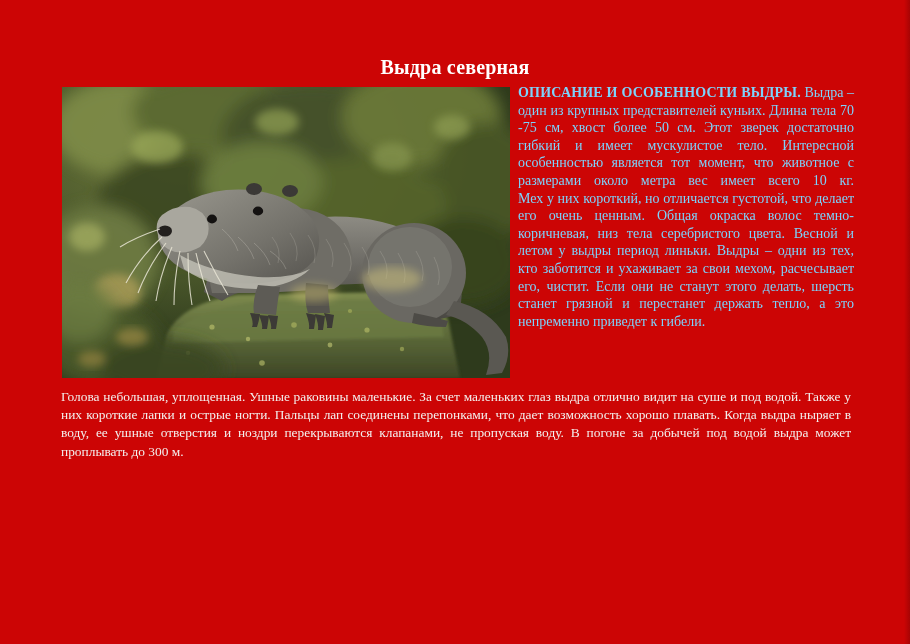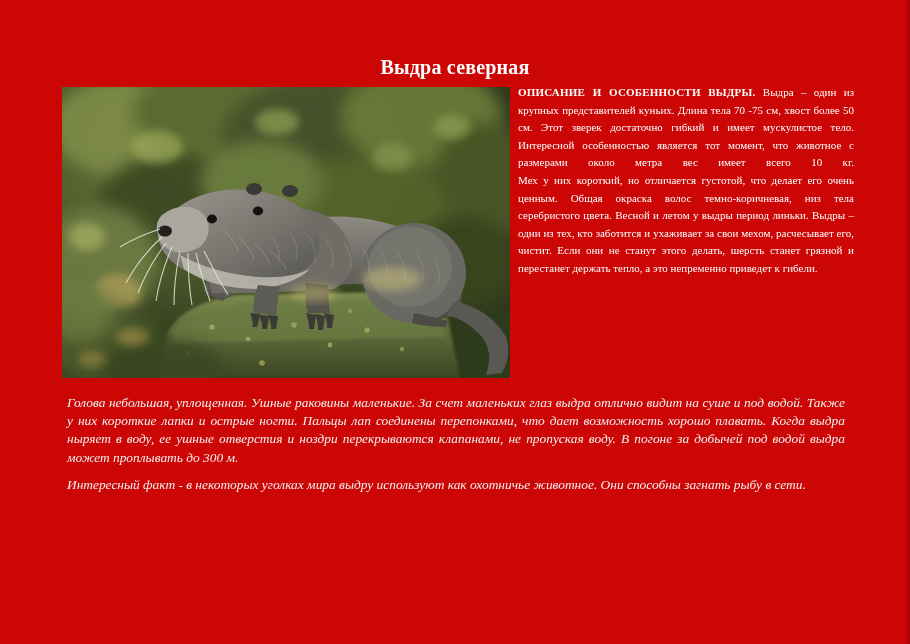--- a/index.html
+++ b/index.html
@@ -54,22 +54,22 @@
     background: #3a4226;
   }
   .photo svg { display: block; width: 448px; height: 291px; }
 
   
   .desc-column {
     position: absolute;
     left: 518px;
     top: 84px;
     width: 336px;
-    color: #ffffff;
-    font-size: 11px;
+    color: #7dd3fc;
+    font-size: 14px;
     line-height: 17.6px;
     text-align: justify;
     text-justify: inter-word;
   }
   .desc-column .lead {
     font-weight: bold;
     text-transform: uppercase;
     letter-spacing: 0.2px;
   }
   .desc-p {
@@ -85,24 +85,23 @@
     left: 58px;
     top: 385px;
     width: 796px;
     color: #f3f0ee;
     font-size: 13.4px;
     line-height: 18.2px;
     text-align: justify;
     text-justify: inter-word;
   }
   .body-p {
-    margin: 9px;
+    margin: 3px;
     text-align: justify;
     text-align-last: left;
-    font-style: italic;
   }
 </style>
 </head>
 <body>
 
 <div class="page">
 
   <h1 class="page-title">Выдра северная</h1>
 
   <div class="photo">
@@ -264,17 +263,16 @@
   </div>
 
   <div class="desc-column">
     <p class="desc-p just-all"><span class="lead">ОПИСАНИЕ И ОСОБЕННОСТИ ВЫДРЫ.</span>
       <span>Выдра – один из крупных представителей куньих. Длина тела 70 -75 см, хвост более 50 см. Этот зверек достаточно гибкий и имеет мускулистое тело. Интересной особенностью является тот момент, что животное с размерами около метра вес имеет всего 10 кг.</span></p>
     <p class="desc-p">Мех у них короткий, но отличается густотой, что делает его очень ценным. Общая окраска волос темно-коричневая, низ тела серебристого цвета. Весной и летом у выдры период линьки. Выдры – одни из тех, кто заботится и ухаживает за свои мехом, расчесывает его, чистит. Если они не станут этого делать, шерсть станет грязной и перестанет держать тепло, а это непременно приведет к гибели.</p>
   </div>
 
   <div class="body-column">
     <p class="body-p">Голова небольшая, уплощенная. Ушные раковины маленькие. За счет маленьких глаз выдра отлично видит на суше и под водой. Также у них короткие лапки и острые ногти. Пальцы лап соединены перепонками, что дает возможность хорошо плавать. Когда выдра ныряет в воду, ее ушные отверстия и ноздри перекрываются клапанами, не пропуская воду. В погоне за добычей под водой выдра может проплывать до 300 м.</p>
-    <p class="body-p">Интересный факт - в некоторых уголках мира выдру используют как охотничье животное. Они способны загнать рыбу в сети.</p>
   </div>
 
   <div class="edge-shade"></div>
 </div>
 
 </body></html>

